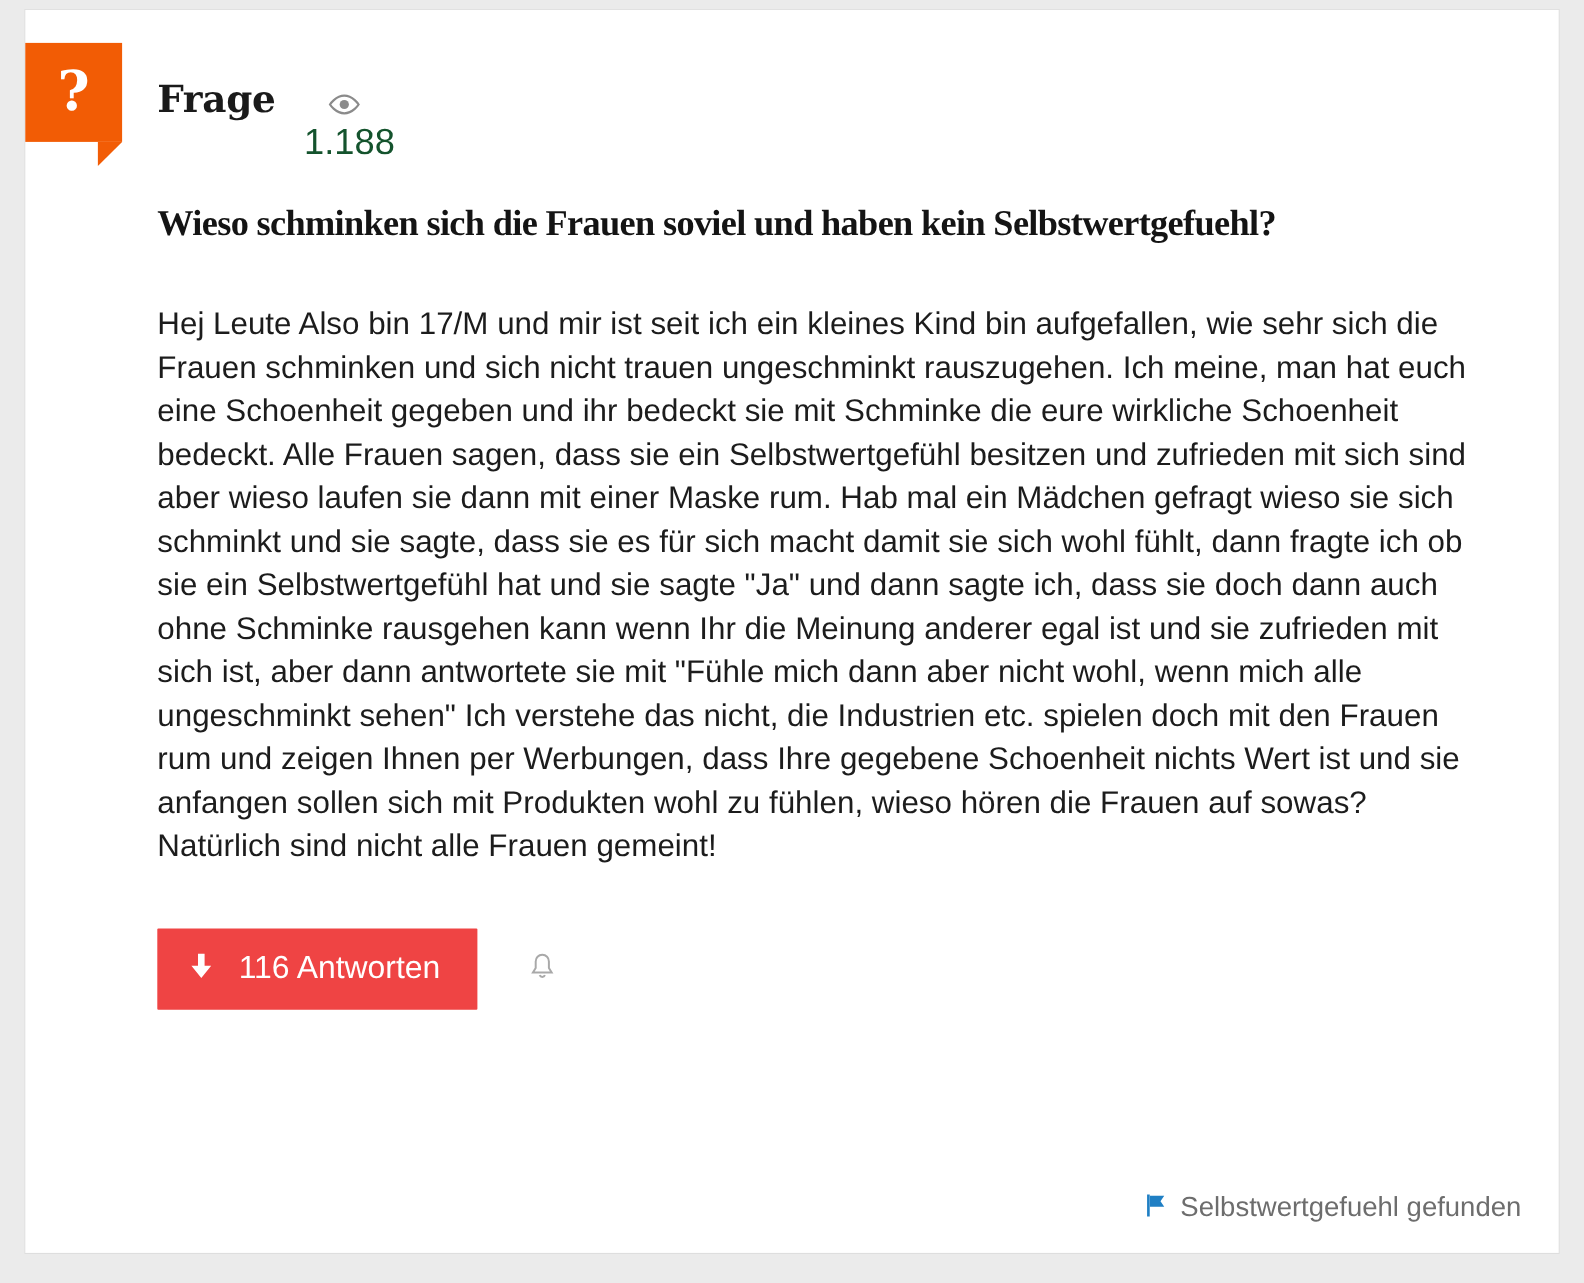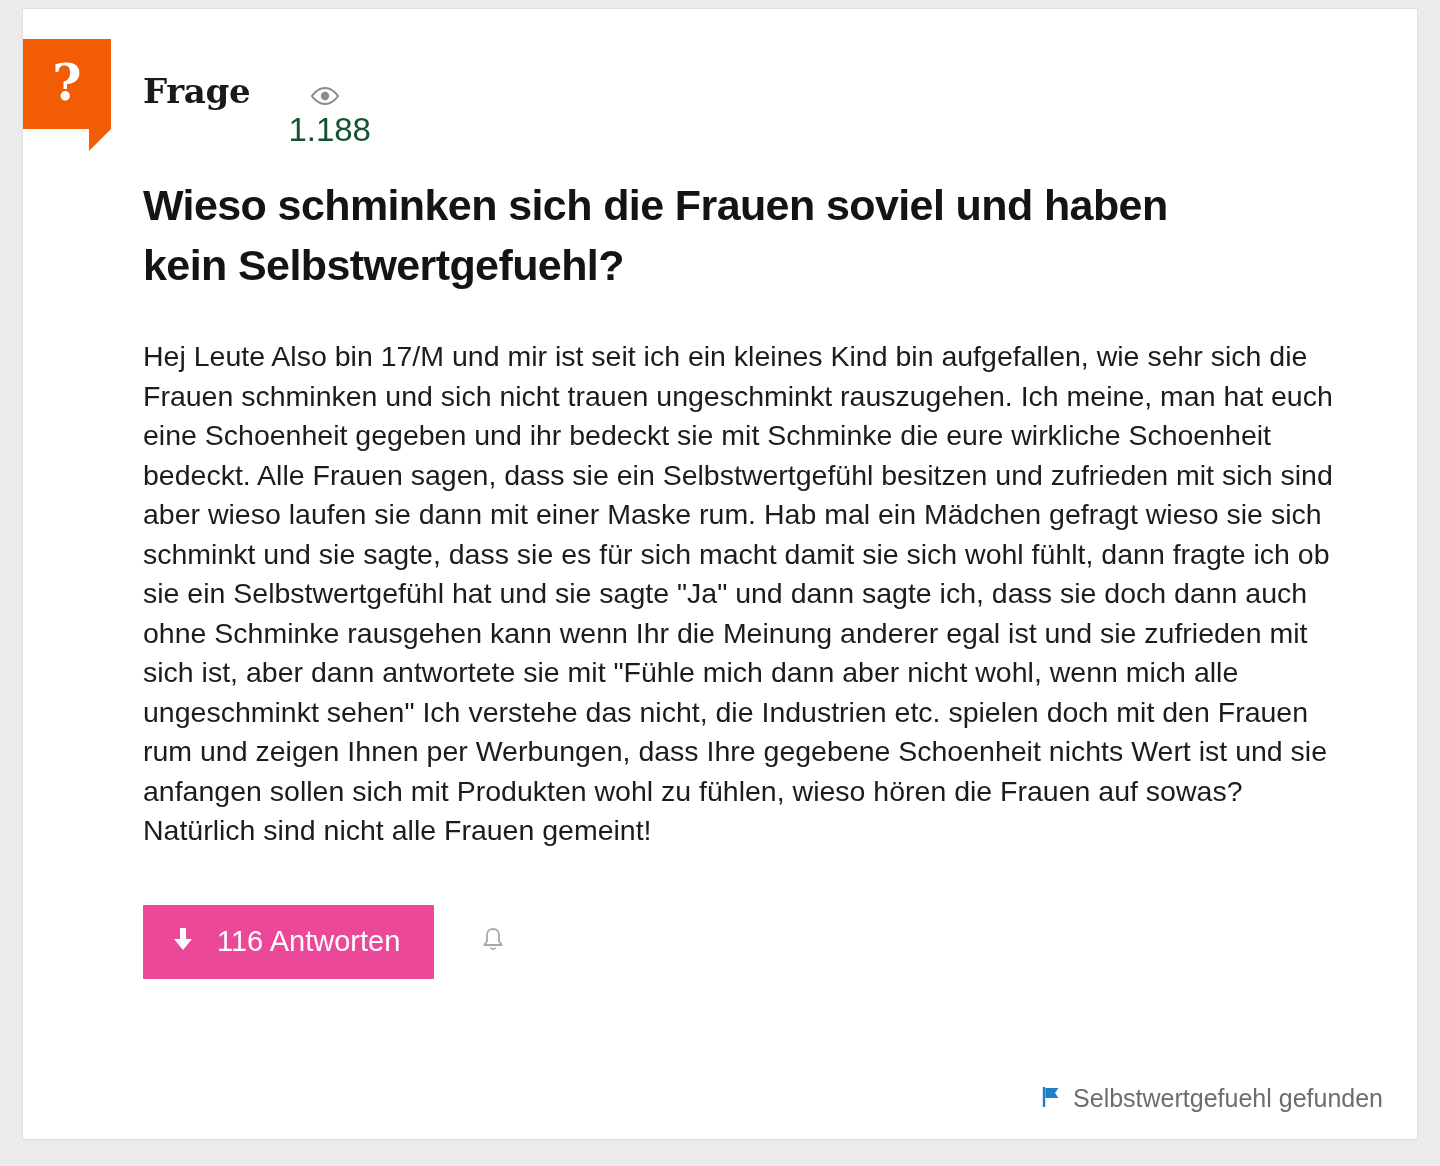--- a/index.html
+++ b/index.html
@@ -65,21 +65,21 @@
   }
   .content {
     position: absolute;
     left: 120px;
     top: 62px;
     right: 40px;
   }
   .meta-row {
     display: flex;
     align-items: baseline;
-    gap: 12px;
+    gap: 0px;
     white-space: nowrap;
   }
   .meta-frage {
     font-family: "DejaVu Serif", serif;
     font-weight: bold;
     font-size: 34px;
     color: #1a1a1a;
     letter-spacing: -0.3px;
   }
   .meta-rest {
@@ -99,42 +99,42 @@
     flex-direction: column;
   }
   .eye-icon {
     display: inline-block;
     margin-right: 9px;
     position: relative;
     top: 3px;
   }
   h1.title {
     margin: 26px 0 16px 0;
-    font-family: Liberation Sans, sans-serif;
+    font-family: Liberation Serif, serif;
     font-weight: bold;
-    font-size: 43px;
+    font-size: 33px;
     line-height: 60px;
     color: #141414;
     letter-spacing: -0.6px;
     max-width: 1090px;
   }
   .body-text {
     margin: 42px 0 0 0;
     font-size: 28.5px;
     line-height: 39.5px;
     color: #1c1c1c;
     max-width: 1190px;
   }
   .actions {
     margin-top: 54px;
     display: flex;
     align-items: center;
   }
   .answers-btn {
-    background: #ec4899;
+    background: #ef4444;
     color: #ffffff;
     border: none;
     height: 74px;
     padding: 0 34px 0 26px;
     display: inline-flex;
     align-items: center;
     font-size: 29px;
     font-family: "Liberation Sans", sans-serif;
     cursor: pointer;
     border-radius: 1px;

